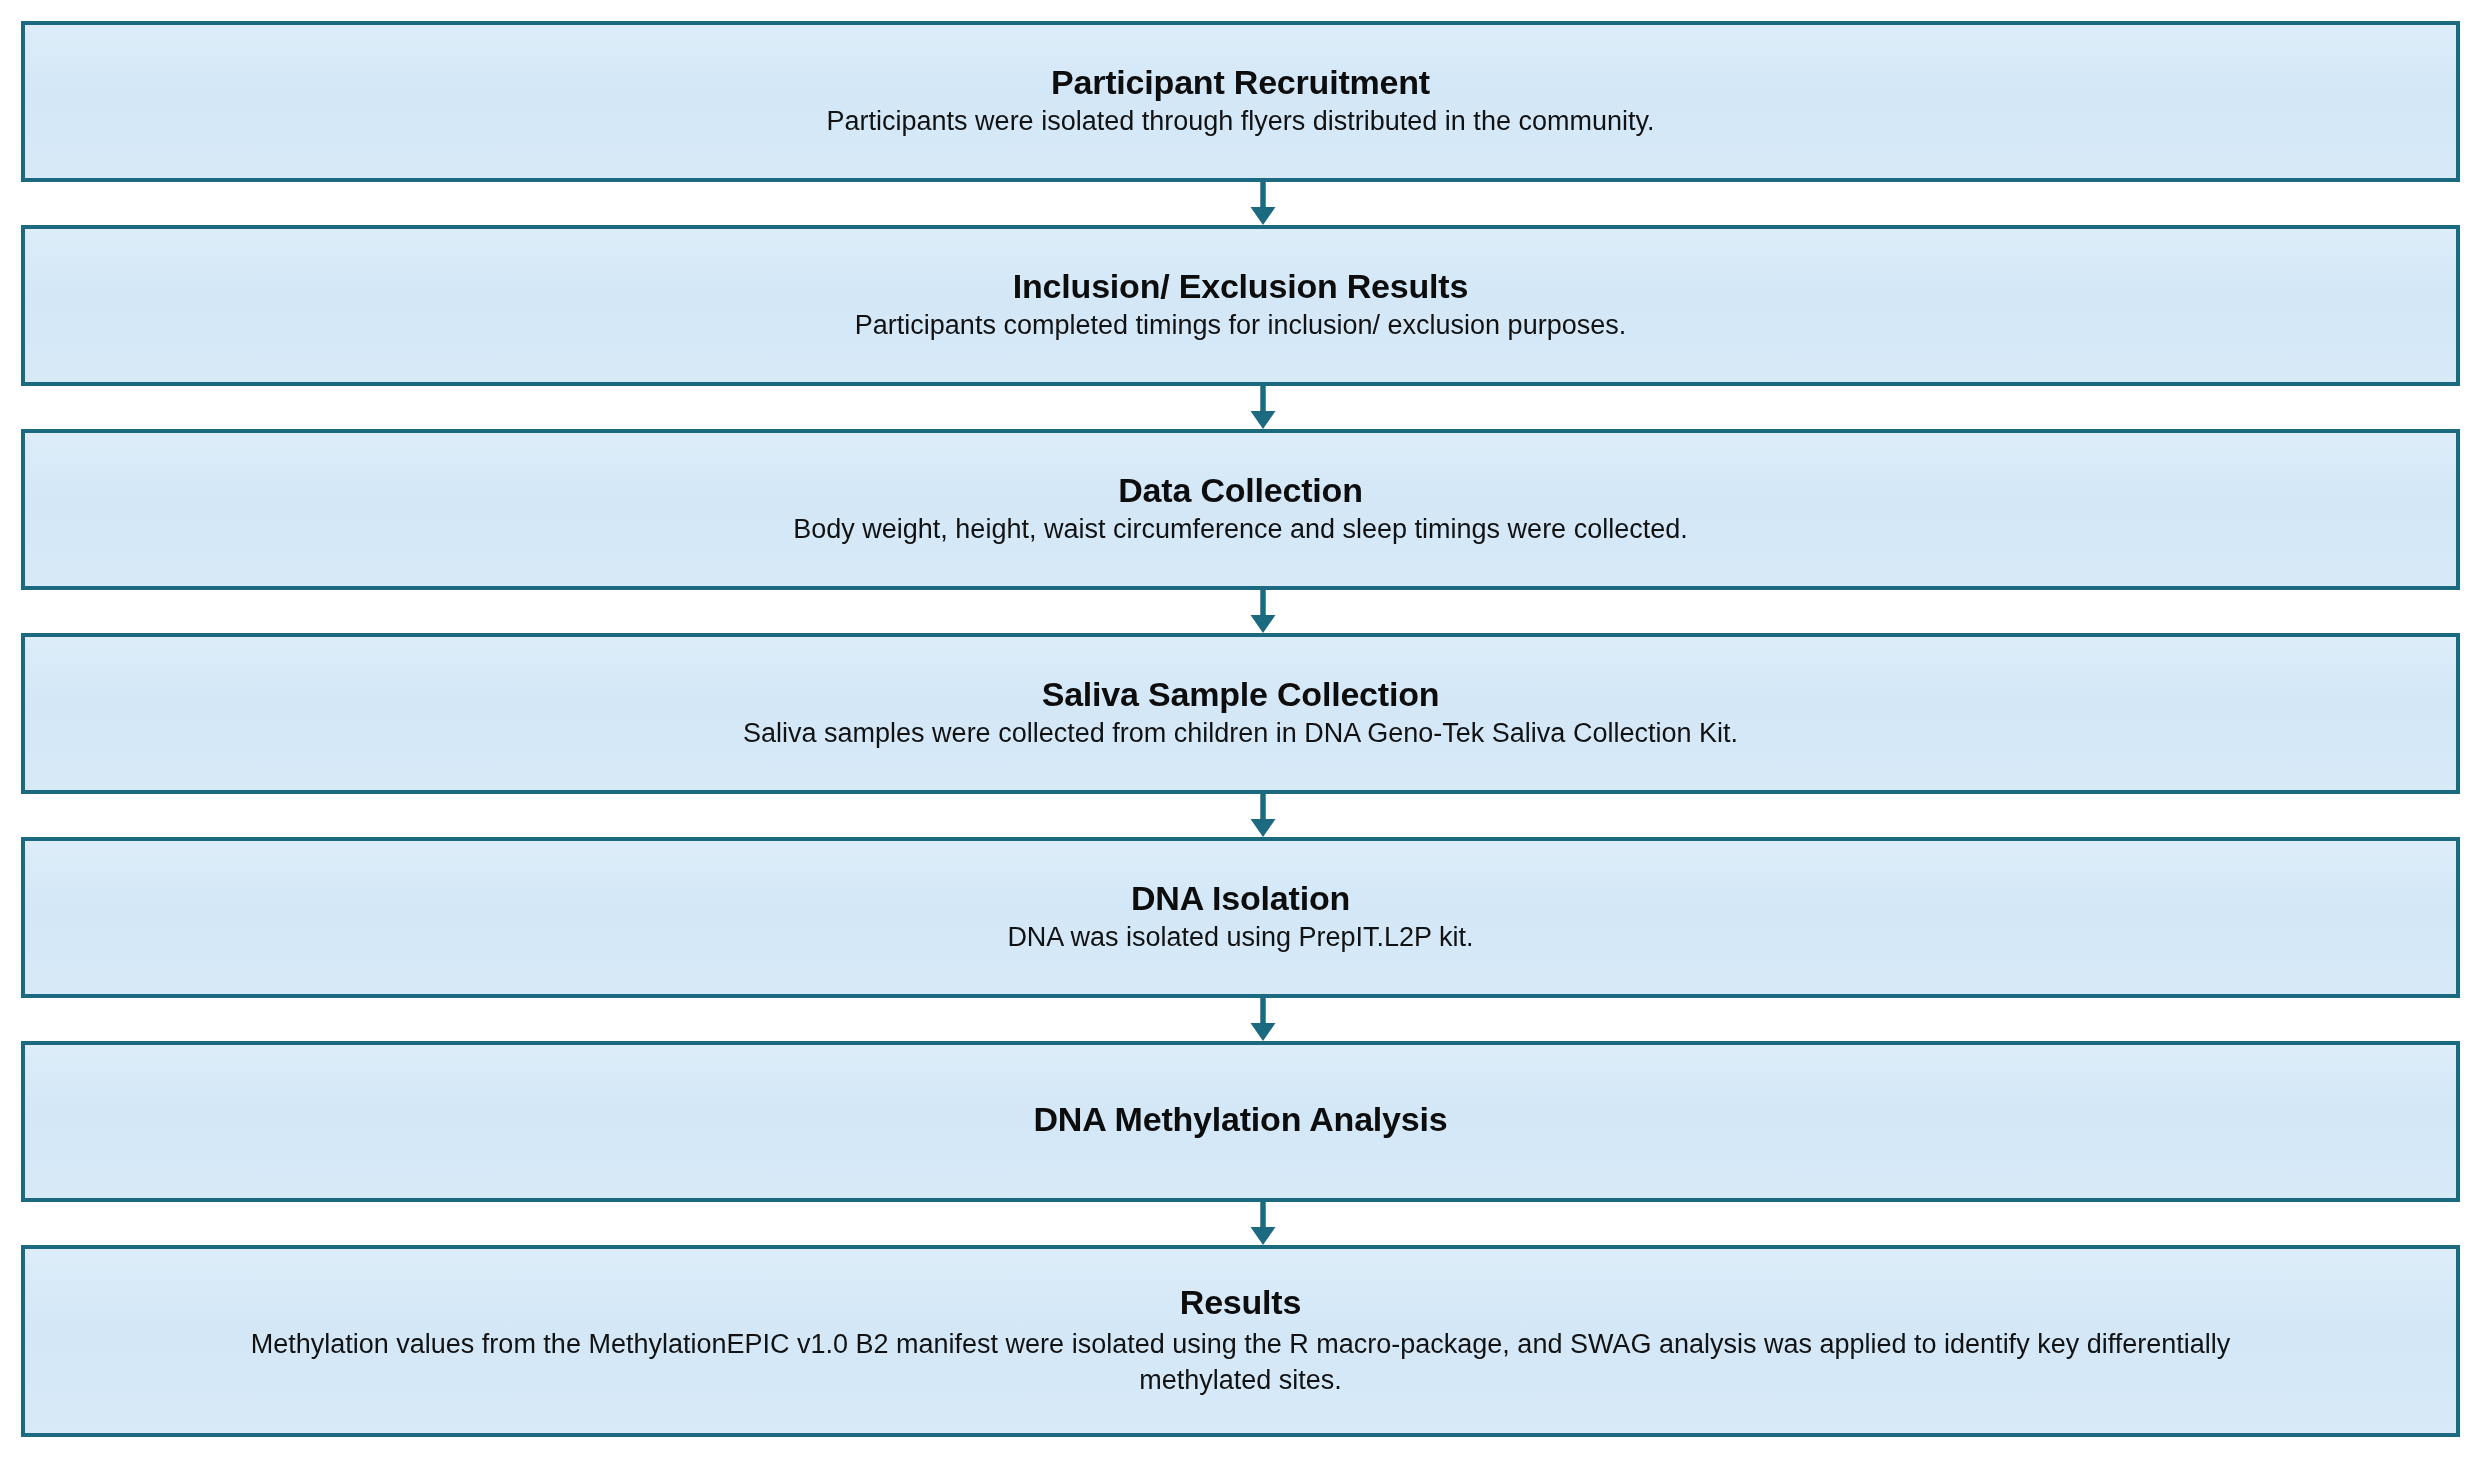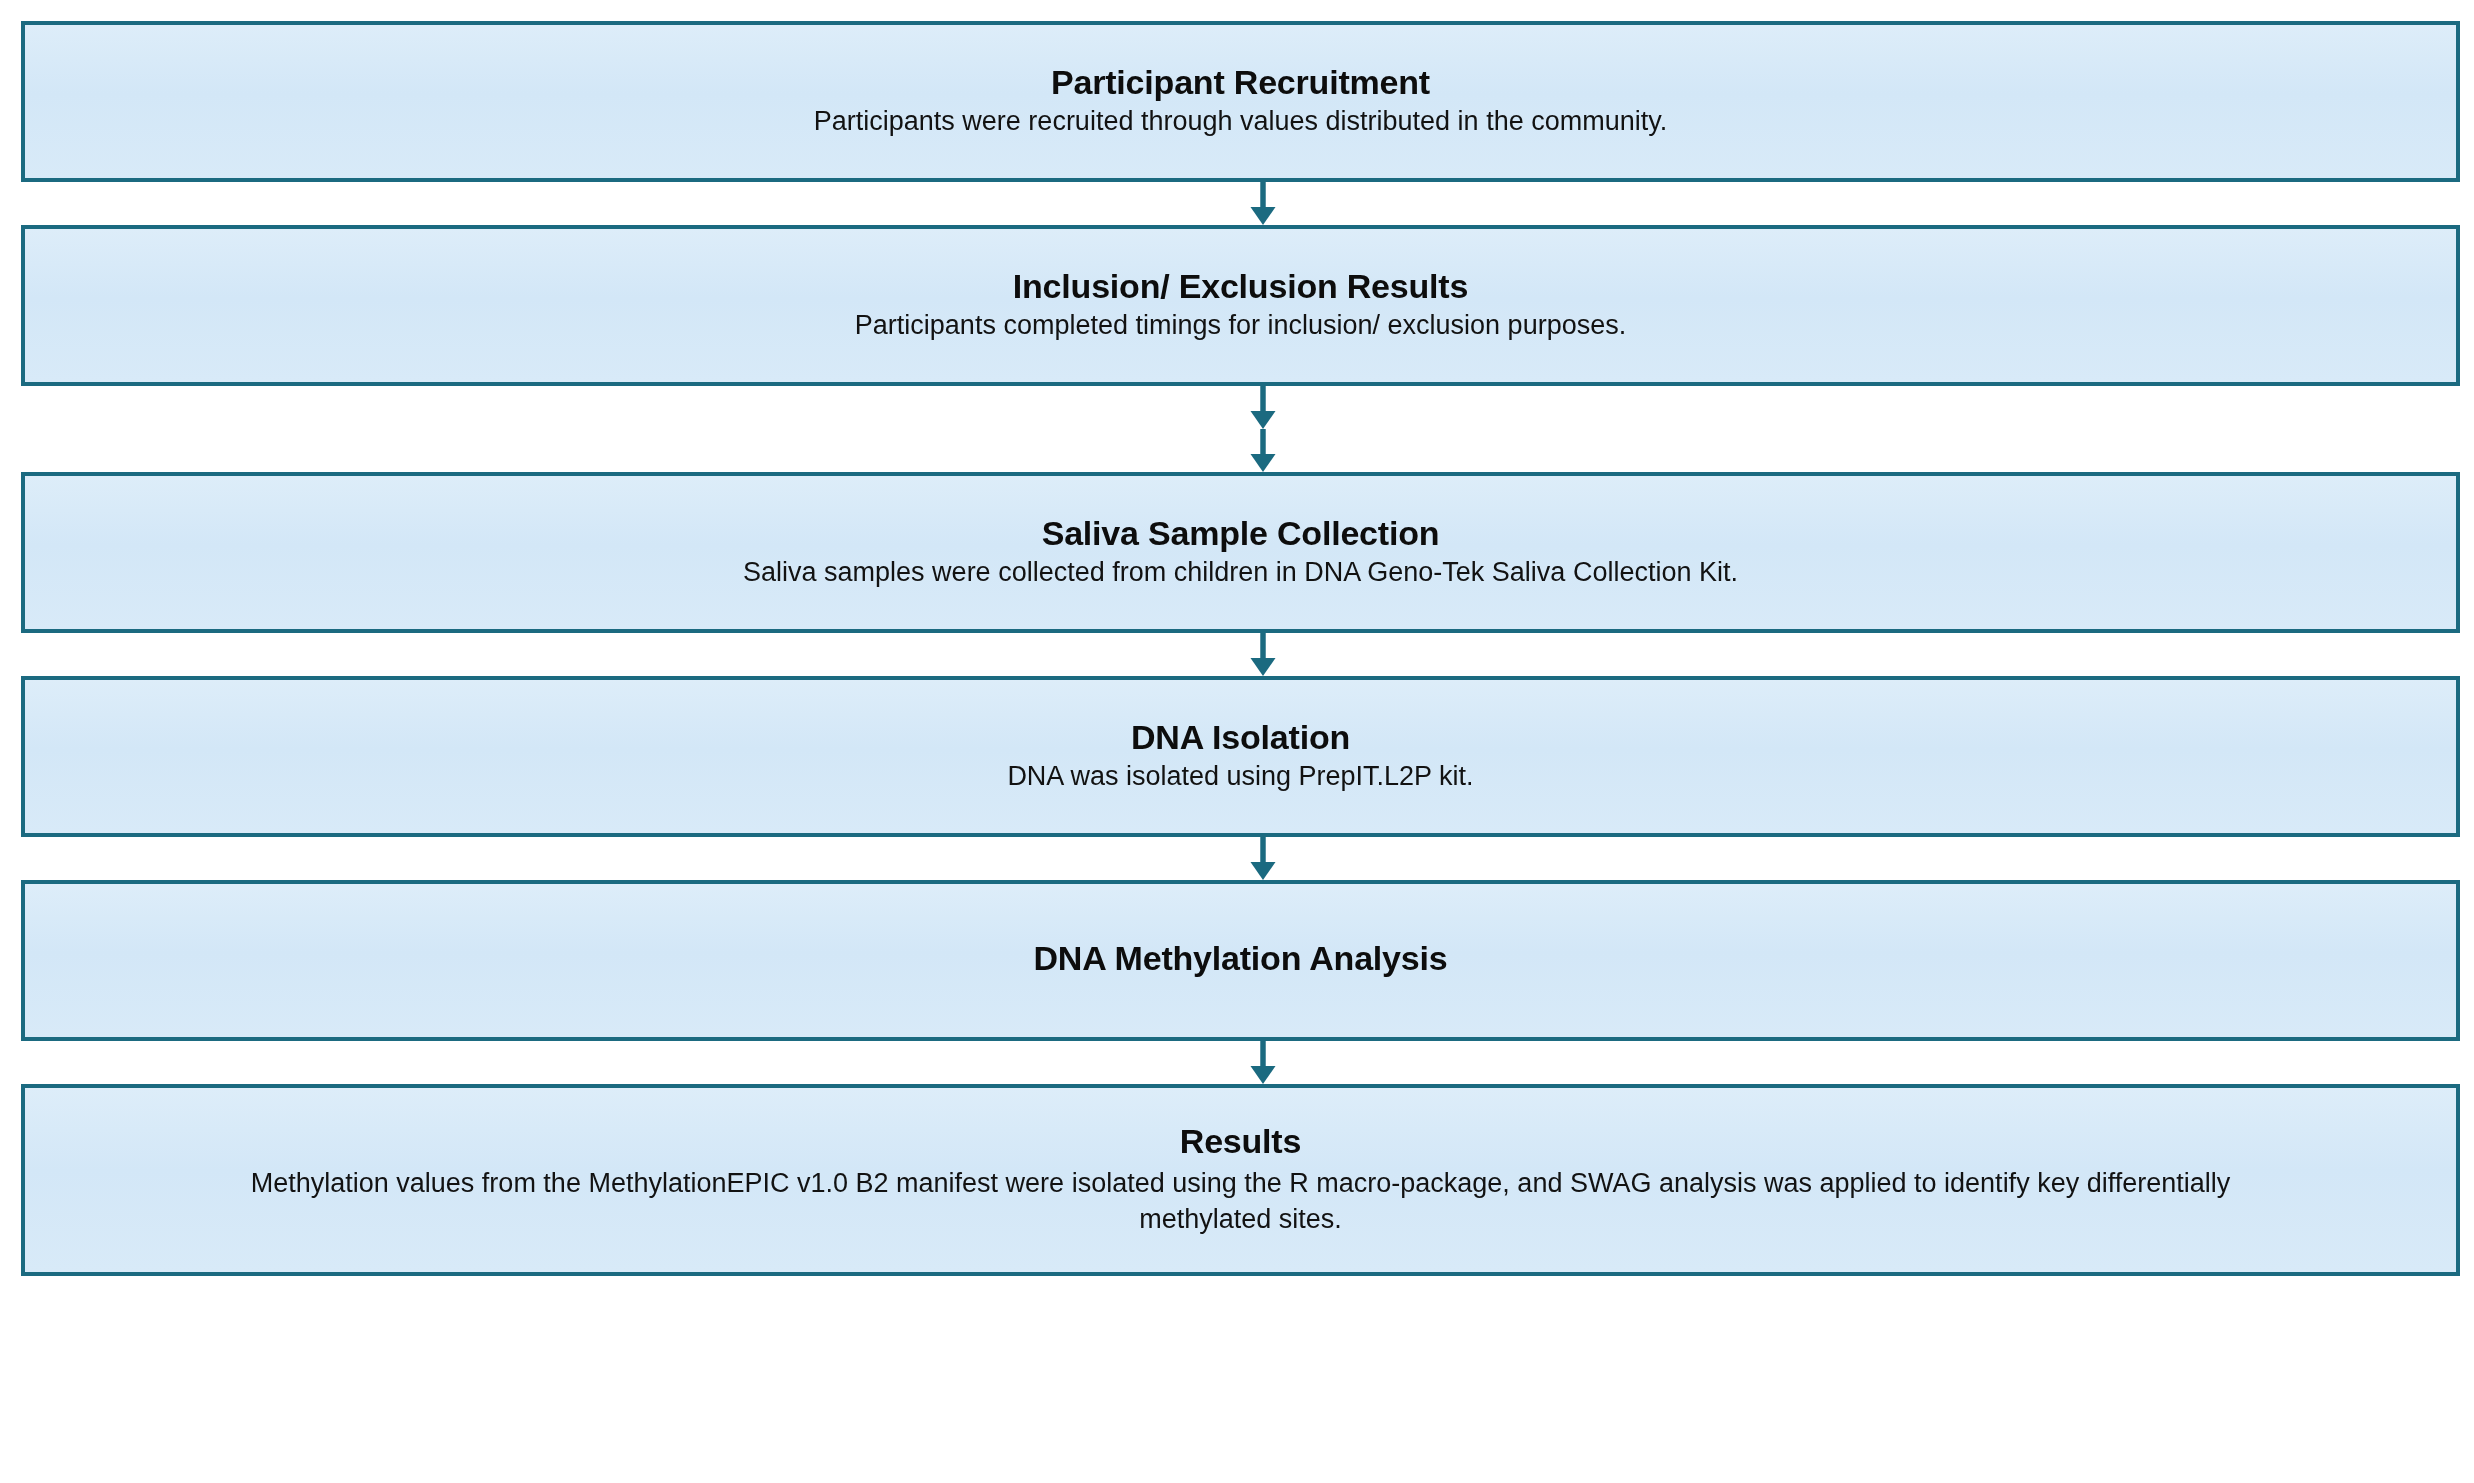--- a/index.html
+++ b/index.html
@@ -84,21 +84,21 @@
     display: block;
   }
 </style>
 </head>
 <body>
 
 <div id="flowchart">
 
   <div class="step-box">
     <div class="step-title">Participant Recruitment</div>
-    <div class="step-desc">Participants were recruited through values distributed in the community.</div>
+    <div class="step-desc">Participants were isolated through flyers distributed in the community.</div>
   </div>
 
   <div class="connector">
     <svg class="arrow-svg" viewBox="0 0 64 55">
       <line x1="32" y1="0" x2="32" y2="36" stroke="#1B6A80" stroke-width="7"></line>
       <polygon points="32,55 16,32 48,32" fill="#1B6A80"></polygon>
     </svg>
   </div>
 
   <div class="step-box">
@@ -106,20 +106,24 @@
     <div class="step-desc">Participants completed timings for inclusion/ exclusion purposes.</div>
   </div>
 
   <div class="connector">
     <svg class="arrow-svg" viewBox="0 0 64 55">
       <line x1="32" y1="0" x2="32" y2="36" stroke="#1B6A80" stroke-width="7"></line>
       <polygon points="32,55 16,32 48,32" fill="#1B6A80"></polygon>
     </svg>
   </div>
 
+  <div class="step-box">
+    <div class="step-title">Data Collection</div>
+    <div class="step-desc">Body weight, height, waist circumference and sleep timings were collected.</div>
+  </div>
 
   <div class="connector">
     <svg class="arrow-svg" viewBox="0 0 64 55">
       <line x1="32" y1="0" x2="32" y2="36" stroke="#1B6A80" stroke-width="7"></line>
       <polygon points="32,55 16,32 48,32" fill="#1B6A80"></polygon>
     </svg>
   </div>
 
   <div class="step-box">
     <div class="step-title">Saliva Sample Collection</div>

